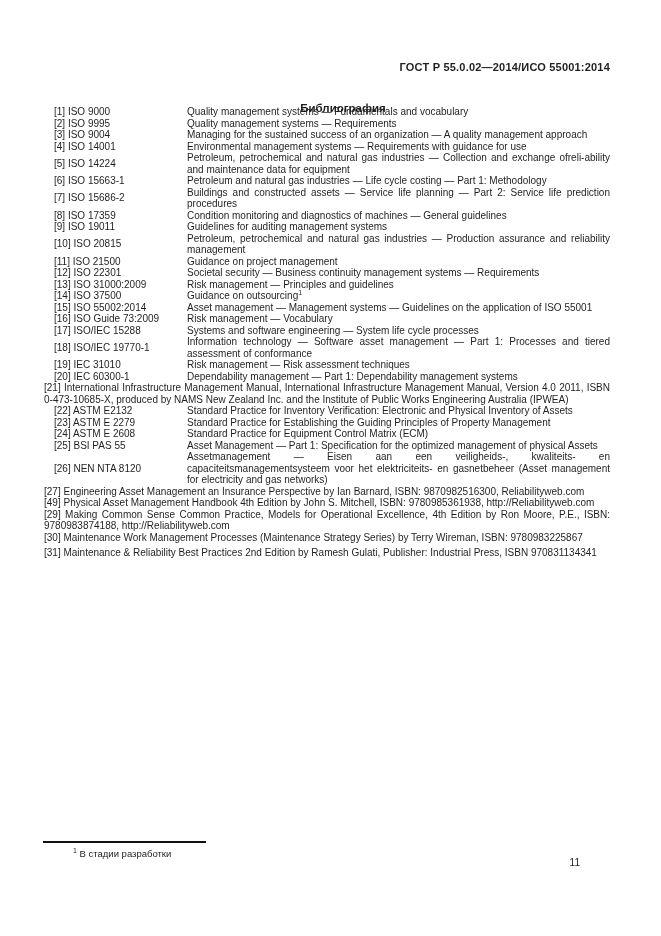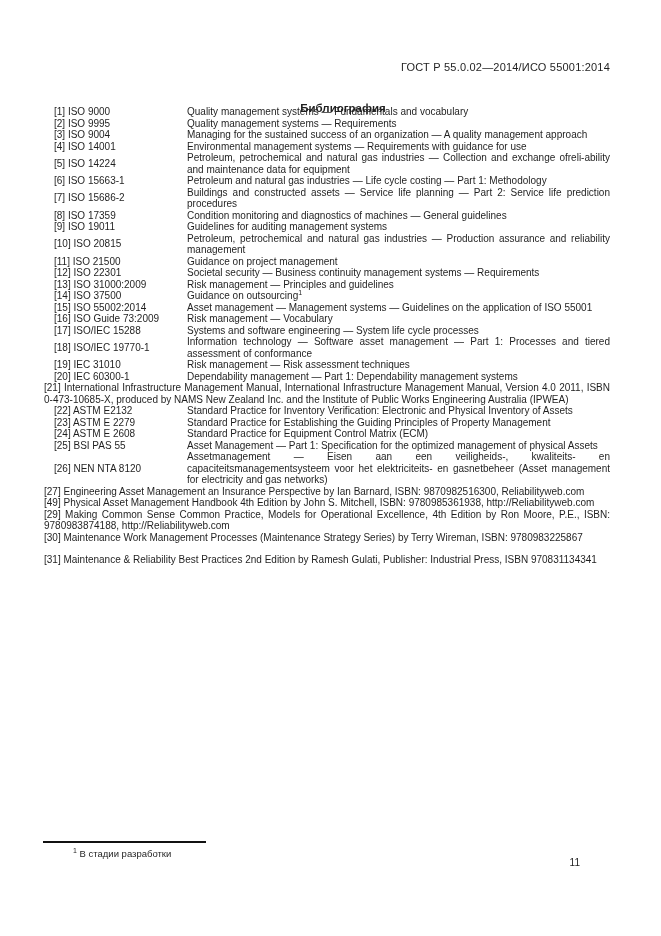--- a/index.html
+++ b/index.html
@@ -13,21 +13,21 @@
     color: #1f1f1f;
     overflow: hidden;
   }
   .doc-header {
     position: absolute;
     top: 61px;
     left: 44px;
     right: 51px;
     text-align: right;
     font-size: 11px;
-    font-weight: normal;
+    font-weight: bold;
     letter-spacing: 0.2px;
     white-space: nowrap;
   }
   .doc-title {
     position: absolute;
     top: 86px;
     left: 44px;
     width: 566px;
     margin: 16px;
     text-align: center;
@@ -46,21 +46,21 @@
   .bib-row .bib-label {
     flex: 0 0 133px;
     margin-left: 10px;
     white-space: nowrap;
   }
   .bib-row .bib-desc {
     flex: 1 1 auto;
     text-align: justify;
   }
   .bib-row.full { display: block; text-align: justify; }
-  .bib-row:last-child { margin-top: 11px; }
+  .bib-row:last-child { margin-top: 4px; }
   sup {
     font-size: 7px;
     line-height: 0;
     vertical-align: super;
   }
   .footnote-rule {
     position: absolute;
     top: 841px;
     left: 43px;
     width: 163px;

